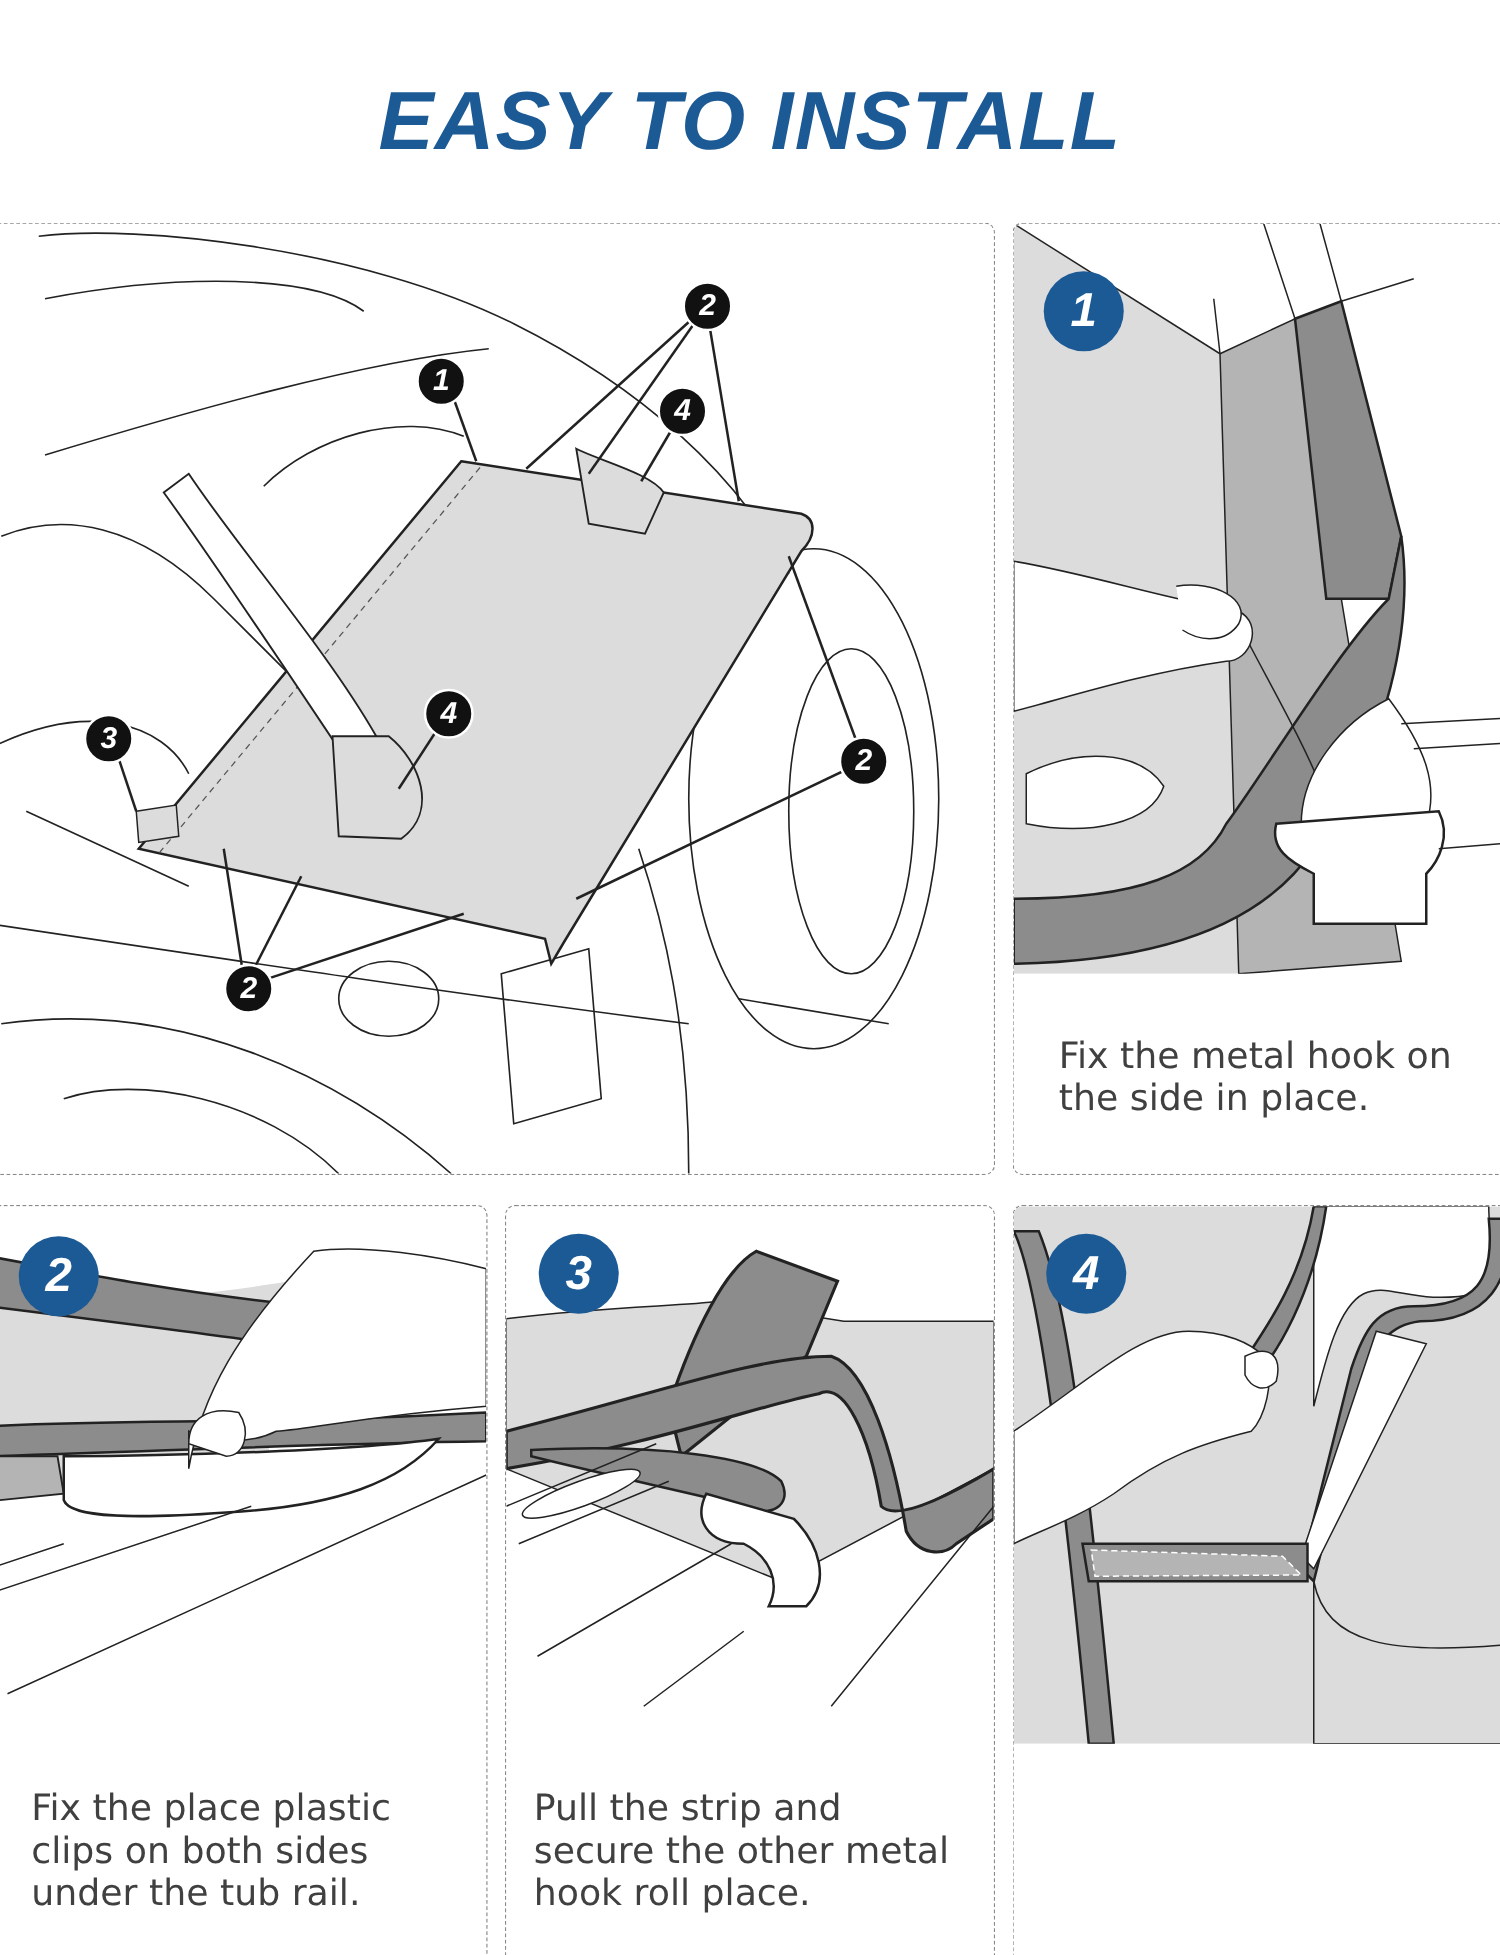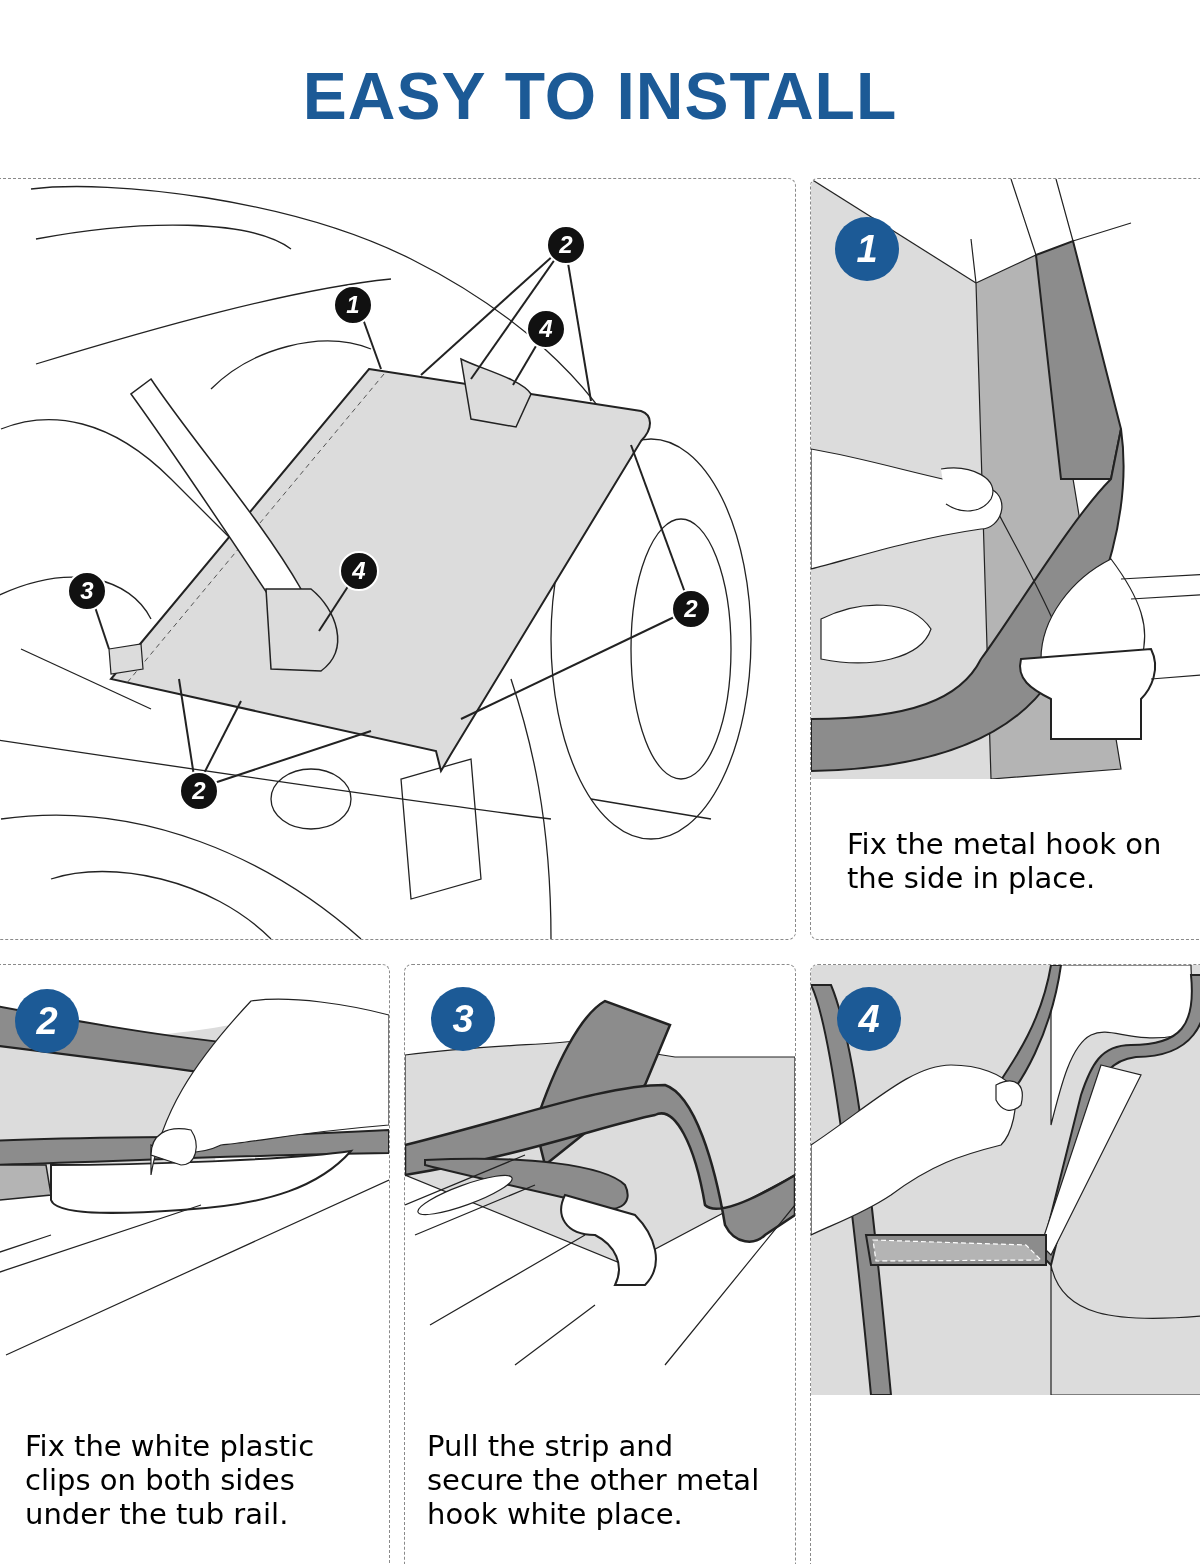--- a/index.html
+++ b/index.html
@@ -1,32 +1,32 @@
 <!DOCTYPE html>
 <html><head>
 <meta charset="utf-8">
 <style>
   html, body { margin: 0; padding: 0; background: #ffffff; }
   body { width: 1200px; height: 1564px; position: relative; overflow: hidden; font-family: "Liberation Sans", sans-serif; }
   .title {
     position: absolute; left: 0; top: 58px; width: 1200px; text-align: center;
-    font-family: "Liberation Sans", sans-serif; font-weight: 700; 
+    font-family: "Liberation Sans", sans-serif; font-weight: 700; font-style: italic;
     font-size: 66px; letter-spacing: 1px; color: #1c5a96; line-height: 76px;
   }
   .panel {
     position: absolute; border: 1.5px dashed #8a8a8a; border-radius: 8px; overflow: hidden; background: #fff;
   }
   .panel svg { position: absolute; left: 0; top: 0; }
   .badge {
     position: absolute; width: 64px; height: 64px; border-radius: 50%;
     background: #1c5a96; color: #fff; font-family: "Liberation Sans", sans-serif;
     font-weight: 700; font-style: italic; font-size: 38px; line-height: 64px; text-align: center;
   }
   .caption {
-    position: absolute; color: #000000; font-family: "DejaVu Sans", sans-serif;
+    position: absolute; color: #404040; font-family: "DejaVu Sans", sans-serif;
     font-size: 29px; line-height: 34px; white-space: pre-line;
   }
   .callout {
     position: absolute; width: 36px; height: 36px; border-radius: 50%; background: #111;
     color: #fff; font-family: "Liberation Sans", sans-serif; font-weight: 700; font-style: italic;
     font-size: 24px; line-height: 36px; text-align: center; border: 2px solid #fff;
   }
 </style>
 </head>
 <body>
@@ -112,39 +112,39 @@
     <path d="M0 70 C100 80 180 70 240 60 L220 230 L0 230 Z" fill="#dcdcdc"></path>
     <path d="M0 40 C80 55 160 70 240 78 L230 110 C160 100 80 90 0 80 Z" fill="#8c8c8c" stroke="#222" stroke-width="2"></path>
     <path d="M0 176 C120 170 220 175 398 165 L398 188 C260 190 160 195 0 200 Z" fill="#8c8c8c" stroke="#222" stroke-width="2"></path>
     <path d="M0 200 L55 200 L60 230 L0 236 Z" fill="#b4b4b4" stroke="#222" stroke-width="1.5"></path>
     <path d="M60 200 C150 200 300 195 360 186 C330 220 280 240 190 245 C120 250 65 250 60 235 Z" fill="#fff" stroke="#222" stroke-width="2"></path>
     <path d="M160 210 C170 150 200 100 260 36 C300 30 360 40 398 50 L398 160 C300 168 260 178 230 180 C210 190 180 190 160 180 Z" fill="#fff" stroke="#222" stroke-width="1.2"></path>
     <path d="M160 190 C160 170 175 160 200 165 C210 180 205 200 190 200 Z" fill="#fff" stroke="#222" stroke-width="1.2"></path>
     <path d="M0 290 L60 270 M0 310 L210 240 M15 390 L398 215" fill="none" stroke="#222" stroke-width="1.2"></path>
   </svg>
   <div class="badge" style="left:24px; top:24px;">2</div>
-  <div class="caption" style="left:34px; top:464px;">Fix the white plastic
+  <div class="caption" style="left:34px; top:464px;">Fix the place plastic
 clips on both sides
 under the tub rail.</div>
 </div>
 
 <div class="panel" style="left:404px; top:964px; width:390px; height:610px;">
   <svg width="390" height="430" viewBox="0 0 390 430">
     <path d="M0 90 C80 80 140 80 170 76 L270 92 L390 92 L390 210 L220 300 L0 210 Z" fill="#dcdcdc" stroke="#222" stroke-width="1.2"></path>
     <path d="M130 160 C150 100 175 50 200 36 L265 60 L240 120 L140 200 Z" fill="#8c8c8c" stroke="#222" stroke-width="2.5"></path>
     <path d="M0 180 C120 150 200 120 260 120 C290 130 310 200 320 260 C330 280 350 280 360 270 L390 250 L390 210 C340 240 310 250 300 240 C290 180 270 140 250 150 C200 160 120 190 0 210 Z" fill="#8c8c8c" stroke="#222" stroke-width="2.5"></path>
     <path d="M20 195 C120 190 200 200 220 220 C230 240 210 250 190 240 C150 230 80 215 20 200 Z" fill="#8c8c8c" stroke="#222" stroke-width="2"></path>
     <path d="M160 230 C150 250 160 270 190 270 C210 280 220 300 210 320 L240 320 C260 300 250 270 230 250 Z" fill="#fff" stroke="#222" stroke-width="2"></path>
     <path d="M0 240 L120 190 M10 270 L130 220 M25 360 L180 270 M110 400 L190 340 M260 400 L390 240" fill="none" stroke="#222" stroke-width="1.2"></path>
     <ellipse cx="60" cy="230" rx="50" ry="10" fill="#fff" stroke="#222" stroke-width="1.2" transform="rotate(-20 60 230)"></ellipse>
   </svg>
   <div class="badge" style="left:26px; top:22px;">3</div>
   <div class="caption" style="left:22px; top:464px;">Pull the strip and
 secure the other metal
-hook white place.</div>
+hook roll place.</div>
 </div>
 
 <div class="panel" style="left:810px; top:964px; width:402px; height:610px;">
   <svg width="402" height="430" viewBox="0 0 402 430">
     <rect x="0" y="0" width="402" height="430" fill="#dcdcdc"></rect>
     <path d="M240 0 L380 0 C380 30 390 60 370 70 C320 80 300 60 280 70 C260 80 250 120 240 160 Z" fill="#fff" stroke="#222" stroke-width="1.2"></path>
     <path d="M240 0 C230 60 200 100 180 130 L190 140 C210 120 240 70 250 0 Z" fill="#8c8c8c" stroke="#222" stroke-width="2"></path>
     <path d="M380 10 C385 60 370 80 320 80 C290 80 280 100 270 130 L230 290 L240 300 L280 140 C290 110 300 95 325 92 C380 92 400 60 395 10 Z" fill="#8c8c8c" stroke="#222" stroke-width="2"></path>
     <path d="M290 100 L330 110 L240 290 L230 280 Z" fill="#fff" stroke="#222" stroke-width="1.2"></path>
     <path d="M0 20 C20 60 40 220 60 430 L80 430 C60 220 45 80 20 20 Z" fill="#8c8c8c" stroke="#222" stroke-width="2"></path>

